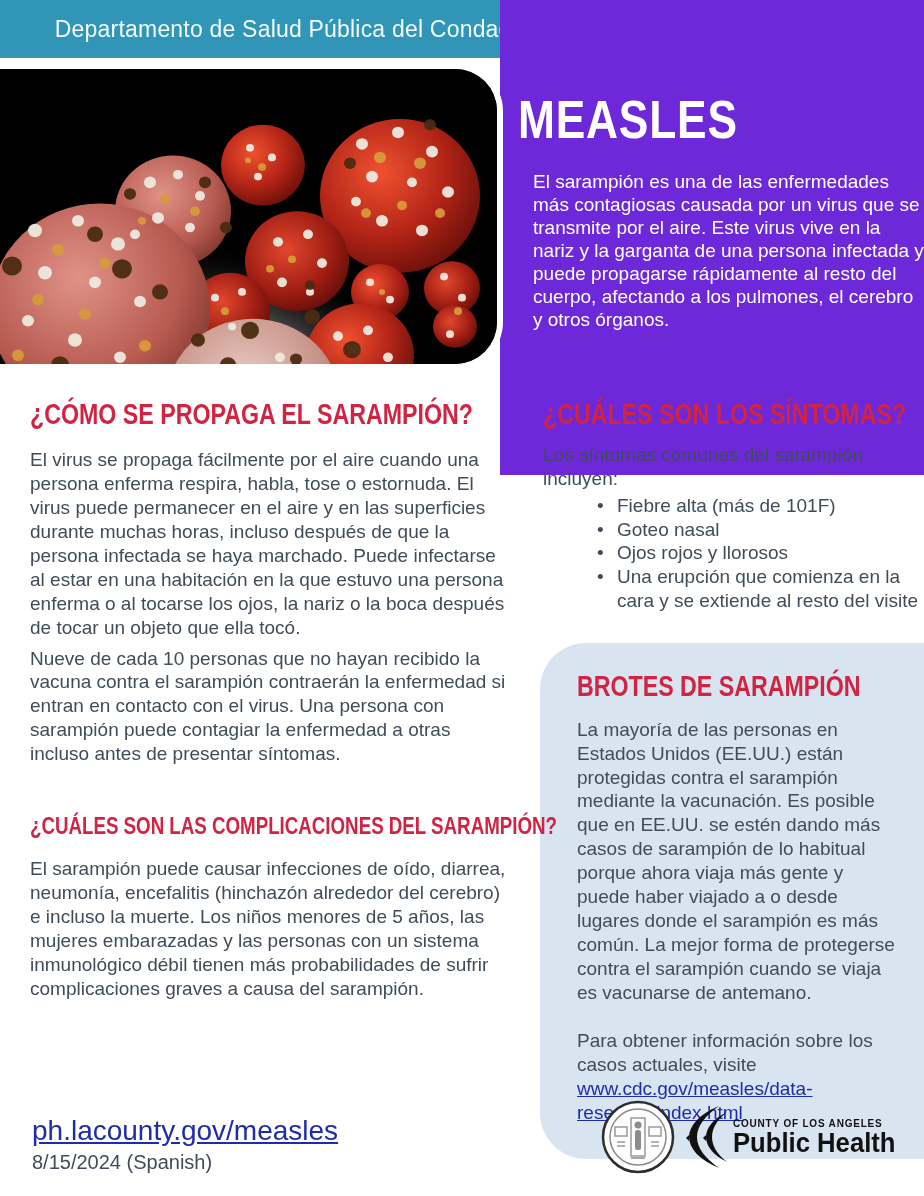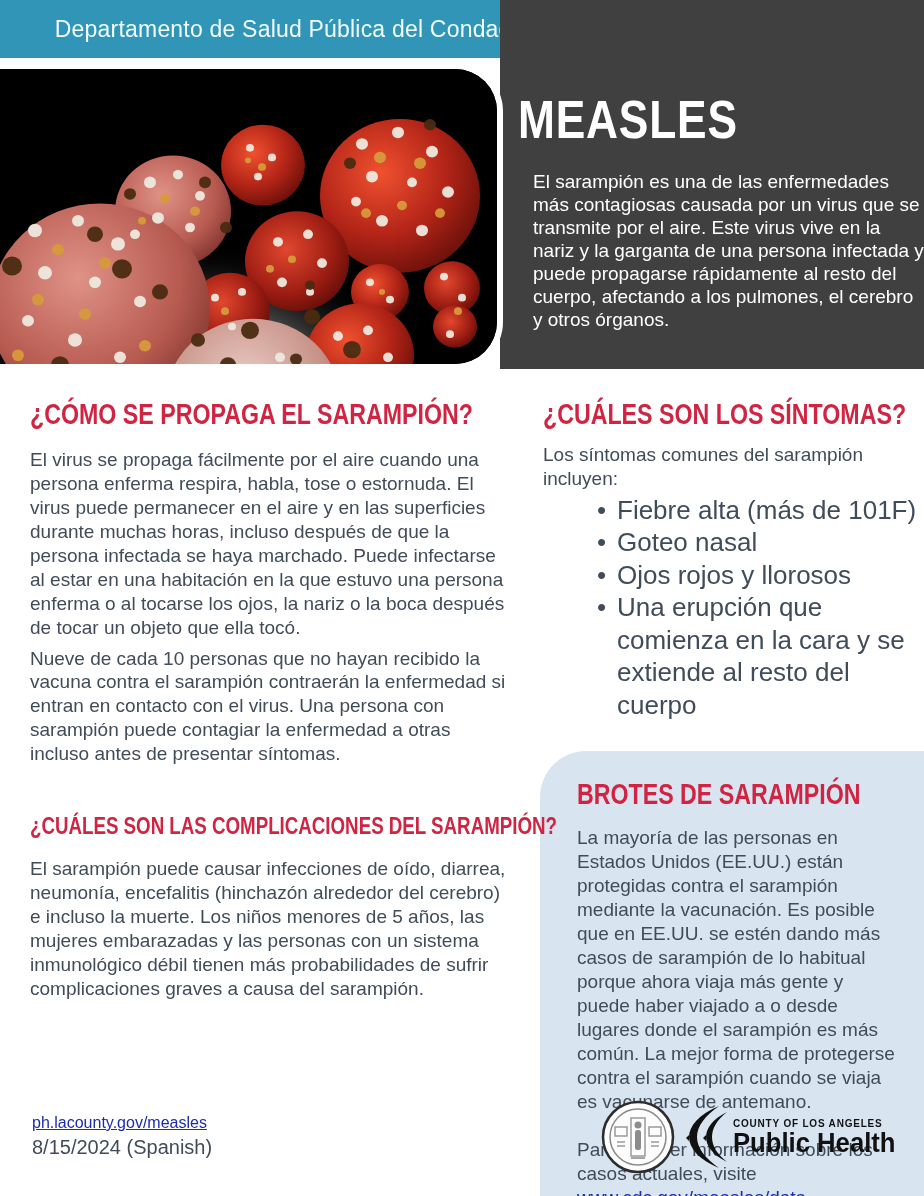--- a/index.html
+++ b/index.html
@@ -4,21 +4,21 @@
 <style>
   * { margin:0; padding:0; box-sizing:border-box; }
   html,body { width:924px; height:1196px; background:#ffffff; font-family:"Liberation Sans", sans-serif; overflow:hidden; }
   .page { position:relative; width:924px; height:1196px; background:#fff; }
 
   
   .banner { position:absolute; top:0; left:0; width:924px; height:58px; background:#3095b7;
             display:flex; align-items:center; justify-content:center; }
   .banner span { color:#f2fbfd; font-size:23px; letter-spacing:0.2px; }
 
-  .hero-teal { position:absolute; top:0; left:500px; width:424px; height:369px; background:#404040; }
+  .hero-teal { position:absolute; top:0; left:500px; width:424px; height:475px; background:#6d28d9; }
   .hero-teal-inner { padding:92px 18px 0 18px; }
   .hero-title { color:#ffffff; font-size:54px; font-weight:700; line-height:1;
                 display:inline-block; transform:scaleX(0.82); transform-origin:0 50%;
                 letter-spacing:1px; white-space:nowrap; }
   .hero-desc { margin-top:25px; color:#ffffff; font-size:19px; line-height:1.21; width:392px;margin-left:15px; }
 
   .virus-wrap { position:absolute; top:63px; left:0; width:503px; height:307px;
                 background:#000; border:6px solid #ffffff; border-left:none;
                 border-radius:0 48px 48px 0; overflow:hidden; }
   .virus-wrap svg { display:block; width:100%; height:100%; }
@@ -34,34 +34,34 @@
              display:grid; grid-template-columns:480px 381px; column-gap:33px; padding-left:30px; }
   .body-p { color:#414c59; font-size:19px; line-height:1.26; }
   .col-left .h-red { margin-top:28px; }
   .col-left .body-p { margin-top:17px; }
   .col-left .p2 { margin-top:7px; }
   .col-left .h-md { margin-top:46px; }
 
   .col-right .h-red { margin-top:28px; }
   .symptoms-intro { margin-top:12px; padding-right:10px; }
   .symptom-list { list-style:none; margin:3px 0 0 50px; }
-  .symptom-list li { position:relative; padding-left:24px; color:#414c59; font-size:26px; line-height:1.25; }
+  .symptom-list li { position:relative; padding-left:24px; color:#414c59; font-size:19px; line-height:1.25; }
   .symptom-list li::before { content:"\2022"; position:absolute; left:4px; color:#414c59; }
 
   .outbreak-box { margin-top:30px; margin-left:-3px; background:#d8e5f1;
                   border-radius:46px 0 0 46px; padding:27px 24px 34px 37px; min-height:422px; }
   .outbreak-box .h-red { margin-top:0; }
   .outbreak-box .body-p { margin-top:15px; padding-right:2px; }
   .outbreak-box .cta { margin-top:24px; }
   a.doc-link { color:#1c2cab; text-decoration:underline; font-size:19px; line-height:1.26; }
   .outbreak-box a.doc-link { display:block; }
 
   
   .footer-left { position:absolute; left:32px; top:1113px; }
-  .footer-left a { display:inline-block; font-size:16px;text-align:right; }
+  .footer-left a { display:inline-block; font-size:28px;text-align:right; }
   .footer-date { margin-top:3px; color:#414c59; font-size:20px; }
 
   .footer-logos { position:absolute; right:20px; top:1100px; display:flex; align-items:center; gap:10px; }
   .seal { width:74px; height:74px; }
   .ph-logo { display:flex; align-items:center; gap:4px; }
   .ph-text { display:flex; flex-direction:column; }
   .ph-county { font-size:10px; font-weight:700; color:#111; letter-spacing:0.8px; text-transform:uppercase; }
   .ph-dept { font-size:27px; font-weight:700; color:#111; line-height:1; margin-top:1px;
              display:inline-block; transform:scaleX(0.95); transform-origin:0 50%; }
 </style>
@@ -235,21 +235,21 @@
       <p class="body-p">El sarampión puede causar infecciones de oído, diarrea, neumonía, encefalitis (hinchazón alrededor del cerebro) e incluso la muerte. Los niños menores de 5 años, las mujeres embarazadas y las personas con un sistema inmunológico débil tienen más probabilidades de sufrir complicaciones graves a causa del sarampión.</p>
     </div>
 
     <div class="col-right">
       <h2 class="h-red h-lg">¿CUÁLES SON LOS SÍNTOMAS?</h2><br>
       <p class="body-p symptoms-intro">Los síntomas comunes del sarampión incluyen:</p>
       <ul class="symptom-list">
         <li>Fiebre alta (más de 101F)</li>
         <li>Goteo nasal</li>
         <li>Ojos rojos y llorosos</li>
-        <li>Una erupción que comienza en la cara y se extiende al resto del cuerpo</li>
+        <li>Una erupción que comienza en la cara y se extiende al resto del visite</li>
       </ul>
 
       <div class="outbreak-box">
         <h2 class="h-red h-lg">BROTES DE SARAMPIÓN</h2>
         <p class="body-p">La mayoría de las personas en Estados Unidos (EE.UU.) están protegidas contra el sarampión mediante la vacunación. Es posible que en EE.UU. se estén dando más casos de sarampión de lo habitual porque ahora viaja más gente y puede haber viajado a o desde lugares donde el sarampión es más común. La mejor forma de protegerse contra el sarampión cuando se viaja es vacunarse de antemano.</p>
         <p class="body-p cta"><span>Para obtener información sobre los casos actuales, visite</span>
           <a class="doc-link" href="#">www.cdc.gov/measles/data-research/index.html</a>
         </p>
       </div>
     </div>

